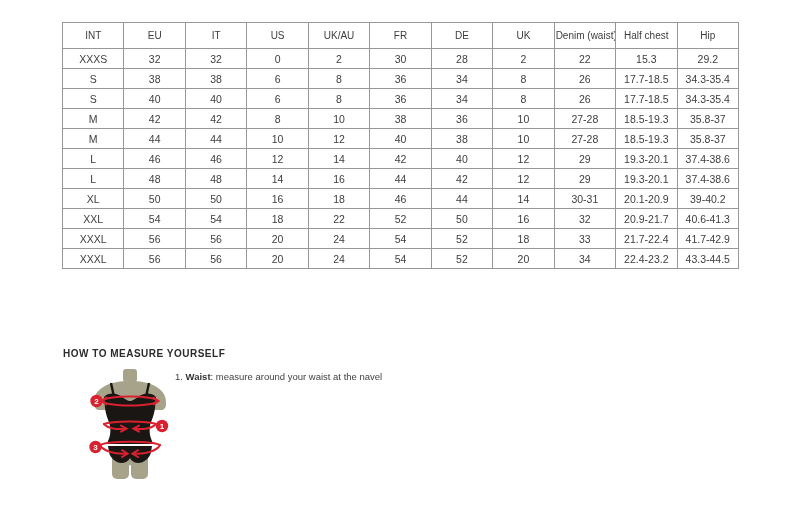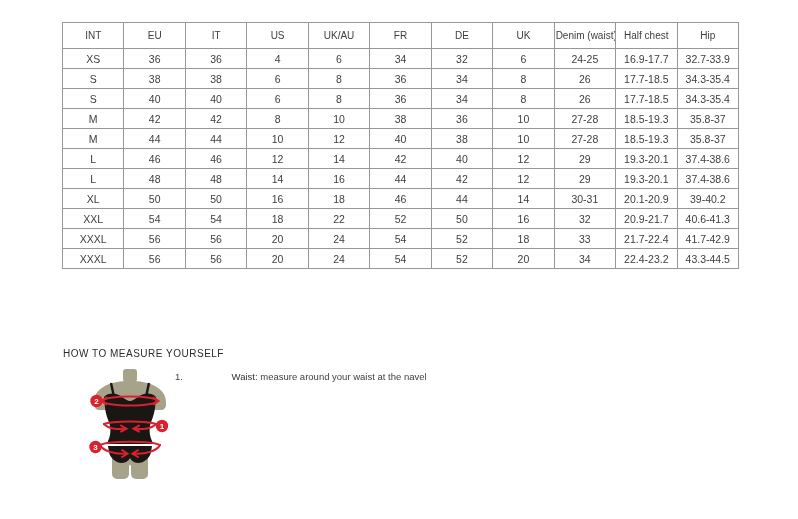--- a/index.html
+++ b/index.html
@@ -36,40 +36,40 @@
     padding: 0 1px;
   }
   table.size-table th { height: 26px; font-size: 10px; }
   table.size-table td { height: 20px; }
 
   
   .measure-title {
     position: absolute;
     left: 63px; top: 348px;
     font-size: 10px;
-    font-weight: 400;
+    font-weight: 700;
     letter-spacing: 0.5px;
     color: #2b2b2b;
   }
   .measure-figure {
     position: absolute;
     left: 83px; top: 368px;
     width: 92px; height: 116px;
   }
   .measure-steps {
     position: absolute;
     left: 175px; top: 370px;
     font-size: 9.5px;
     color: #3f3f3f;
   }
   .measure-steps .step {
     height: 17px;
     line-height: 13px;
   }
-  .measure-steps b { font-weight: 400; color: #333333; margin-left: 46px; }
+  .measure-steps b { font-weight: 700; color: #333333; }
 </style>
 </head>
 <body>
 
 <div class="size-table-wrap">
   <table class="size-table">
     <thead>
       <tr>
           <th>INT</th>
           <th>EU</th>
@@ -79,31 +79,31 @@
           <th>FR</th>
           <th>DE</th>
           <th>UK</th>
           <th>Denim (waist)</th>
           <th>Half chest</th>
           <th>Hip</th>
         </tr>
     </thead>
     <tbody>
         <tr>
-          <td>XS</td>
-          <td>36</td>
-          <td>36</td>
-          <td>4</td>
-          <td>6</td>
-          <td>34</td>
+          <td>XXXS</td>
           <td>32</td>
-          <td>6</td>
-          <td>24-25</td>
-          <td>16.9-17.7</td>
-          <td>32.7-33.9</td>
+          <td>32</td>
+          <td>0</td>
+          <td>2</td>
+          <td>30</td>
+          <td>28</td>
+          <td>2</td>
+          <td>22</td>
+          <td>15.3</td>
+          <td>29.2</td>
         </tr>
         <tr>
           <td>S</td>
           <td>38</td>
           <td>38</td>
           <td>6</td>
           <td>8</td>
           <td>36</td>
           <td>34</td>
           <td>8</td>

